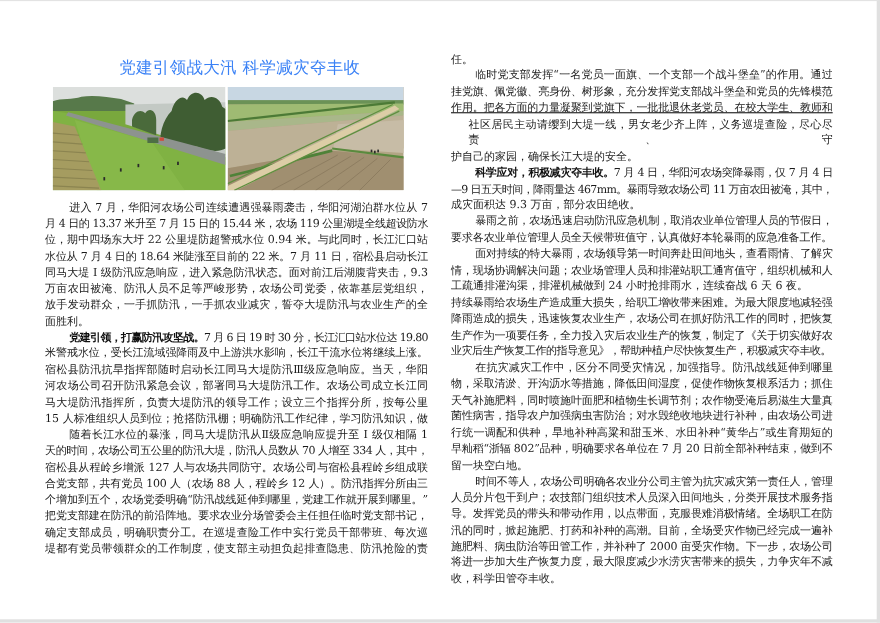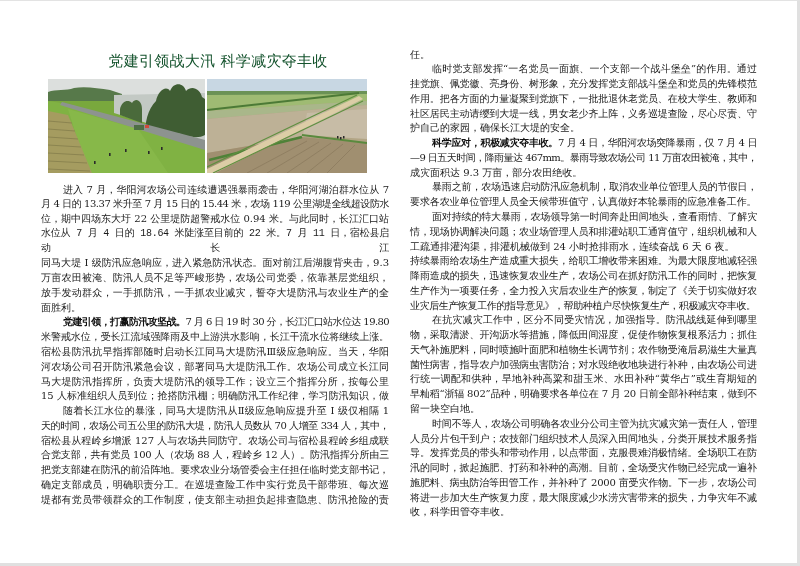--- a/index.html
+++ b/index.html
@@ -13,21 +13,21 @@
       box-sizing: border-box;
       border-top: 1px solid #e3e3e3;
       border-right: 3px solid #e0e0e0;
       border-bottom: 3px solid #e0e0e0;
       pointer-events: none;
     }
     .title {
       position: absolute; left: 40px; top: 52px; width: 356px;
       text-align: center;
       font-family: "DejaVu Sans", "Liberation Sans", sans-serif;
-      font-size: 15px; line-height: 18px; color: #14532d; letter-spacing: 0.3px;
+      font-size: 15px; line-height: 18px; color: #3b82f6; letter-spacing: 0.3px;
       white-space: nowrap;
     }
     .photo { position: absolute; top: 79px; height: 94px; display: block; }
     .photo-left { left: 48px; width: 157px; }
     .photo-right { left: 207px; width: 160px; }
     .col {
       position: absolute; font-size: 10px; line-height: 14.77px;
     }
     .col-left { left: 41px; top: 182.6px; width: 348px; }
     .col-right { left: 410px; top: 47.6px; width: 347px; }
@@ -107,54 +107,55 @@
       <rect x="136" y="57" width="1.5" height="2.5"></rect>
     </g>
   </g>
 </svg>
 
 <div class="col col-left">
   <div class="para">
     <div class="line indent">进入 7 月，华阳河农场公司连续遭遇强暴雨袭击，华阳河湖泊群水位从 7</div>
     <div class="line" style="letter-spacing: -0.5px;">月 4 日的 13.37 米升至 7 月 15 日的 15.44 米，农场 119 公里湖堤全线超设防水</div>
     <div class="line">位，期中四场东大圩 22 公里堤防超警戒水位 0.94 米。与此同时，长江汇口站</div>
-    <div class="line" style="letter-spacing: -0.3px; font-family: Liberation Mono, monospace;">水位从 7 月 4 日的 18.64 米陡涨至目前的 22 米。7 月 11 日，宿松县启动长江</div>
+    <div class="line" style="letter-spacing: -0.3px;">水位从 7 月 4 日的 18.64 米陡涨至目前的 22 米。7 月 11 日，宿松县启动长江</div>
     <div class="line">同马大堤 Ⅰ 级防汛应急响应，进入紧急防汛状态。面对前江后湖腹背夹击，9.3</div>
     <div class="line">万亩农田被淹、防汛人员不足等严峻形势，农场公司党委，依靠基层党组织，</div>
     <div class="line">放手发动群众，一手抓防汛，一手抓农业减灾，誓夺大堤防汛与农业生产的全</div>
     <div class="line last">面胜利。</div>
   </div>
   <div class="para">
     <div class="line indent" style="letter-spacing: -0.6px;"><b class="lead">党建引领，打赢防汛攻坚战。</b><span>7 月 6 日 19 时 30 分，长江汇口站水位达 19.80</span></div>
     <div class="line" style="letter-spacing: -0.1px;">米警戒水位，受长江流域强降雨及中上游洪水影响，长江干流水位将继续上涨。</div>
     <div class="line">宿松县防汛抗旱指挥部随时启动长江同马大堤防汛Ⅲ级应急响应。当天，华阳</div>
     <div class="line">河农场公司召开防汛紧急会议，部署同马大堤防汛工作。农场公司成立长江同</div>
     <div class="line">马大堤防汛指挥所，负责大堤防汛的领导工作；设立三个指挥分所，按每公里</div>
     <div class="line">15 人标准组织人员到位；抢搭防汛棚；明确防汛工作纪律，学习防汛知识，做</div>
   </div>
   <div class="para">
     <div class="line indent">随着长江水位的暴涨，同马大堤防汛从Ⅱ级应急响应提升至 Ⅰ 级仅相隔 1</div>
     <div class="line" style="letter-spacing: -0.5px;">天的时间，农场公司五公里的防汛大堤，防汛人员数从 70 人增至 334 人，其中，</div>
     <div class="line">宿松县从程岭乡增派 127 人与农场共同防守。农场公司与宿松县程岭乡组成联</div>
     <div class="line" style="letter-spacing: -0.2px;">合党支部，共有党员 100 人（农场 88 人，程岭乡 12 人）。防汛指挥分所由三</div>
+    <div class="line" style="letter-spacing: -0.1px;">个增加到五个，农场党委明确“防汛战线延伸到哪里，党建工作就开展到哪里。”</div>
     <div class="line" style="letter-spacing: -0.1px;">把党支部建在防汛的前沿阵地。要求农业分场管委会主任担任临时党支部书记，</div>
     <div class="line">确定支部成员，明确职责分工。在巡堤查险工作中实行党员干部带班、每次巡</div>
     <div class="line">堤都有党员带领群众的工作制度，使支部主动担负起排查隐患、防汛抢险的责</div>
   </div>
 </div>
 
 <div class="col col-right">
   <div class="para">
     <div class="line last">任。</div>
   </div>
   <div class="para">
     <div class="line indent">临时党支部发挥“一名党员一面旗、一个支部一个战斗堡垒”的作用。通过</div>
     <div class="line" style="letter-spacing: -0.1px;">挂党旗、佩党徽、亮身份、树形象，充分发挥党支部战斗堡垒和党员的先锋模范</div>
-    <div class="line" style="letter-spacing: -0.1px;">作用。把各方面的力量凝聚到党旗下，一批批退休老党员、在校大学生、教师和</div>
-    <div class="line" style="letter-spacing: -0.1px;">社区居民主动请缨到大堤一线，男女老少齐上阵，义务巡堤查险，尽心尽责、守</div>
+    <div class="line" style="letter-spacing: -0.1px; text-decoration: underline;">作用。把各方面的力量凝聚到党旗下，一批批退休老党员、在校大学生、教师和</div>
+    <div class="line" style="letter-spacing: -0.1px; margin-left: 16px;">社区居民主动请缨到大堤一线，男女老少齐上阵，义务巡堤查险，尽心尽责、守</div>
     <div class="line last">护自己的家园，确保长江大堤的安全。</div>
   </div>
   <div class="para">
     <div class="line indent" style="letter-spacing: -0.4px;"><b class="lead">科学应对，积极减灾夺丰收。</b><span>7 月 4 日，华阳河农场突降暴雨，仅 7 月 4 日</span></div>
     <div class="line" style="letter-spacing: -0.6px;">—9 日五天时间，降雨量达 467mm。暴雨导致农场公司 11 万亩农田被淹，其中，</div>
     <div class="line last">成灾面积达 9.3 万亩，部分农田绝收。</div>
   </div>
   <div class="para">
     <div class="line indent" style="letter-spacing: -0.2px;">暴雨之前，农场迅速启动防汛应急机制，取消农业单位管理人员的节假日，</div>
     <div class="line last" style="letter-spacing: -0.1px;">要求各农业单位管理人员全天候带班值守，认真做好本轮暴雨的应急准备工作。</div>

